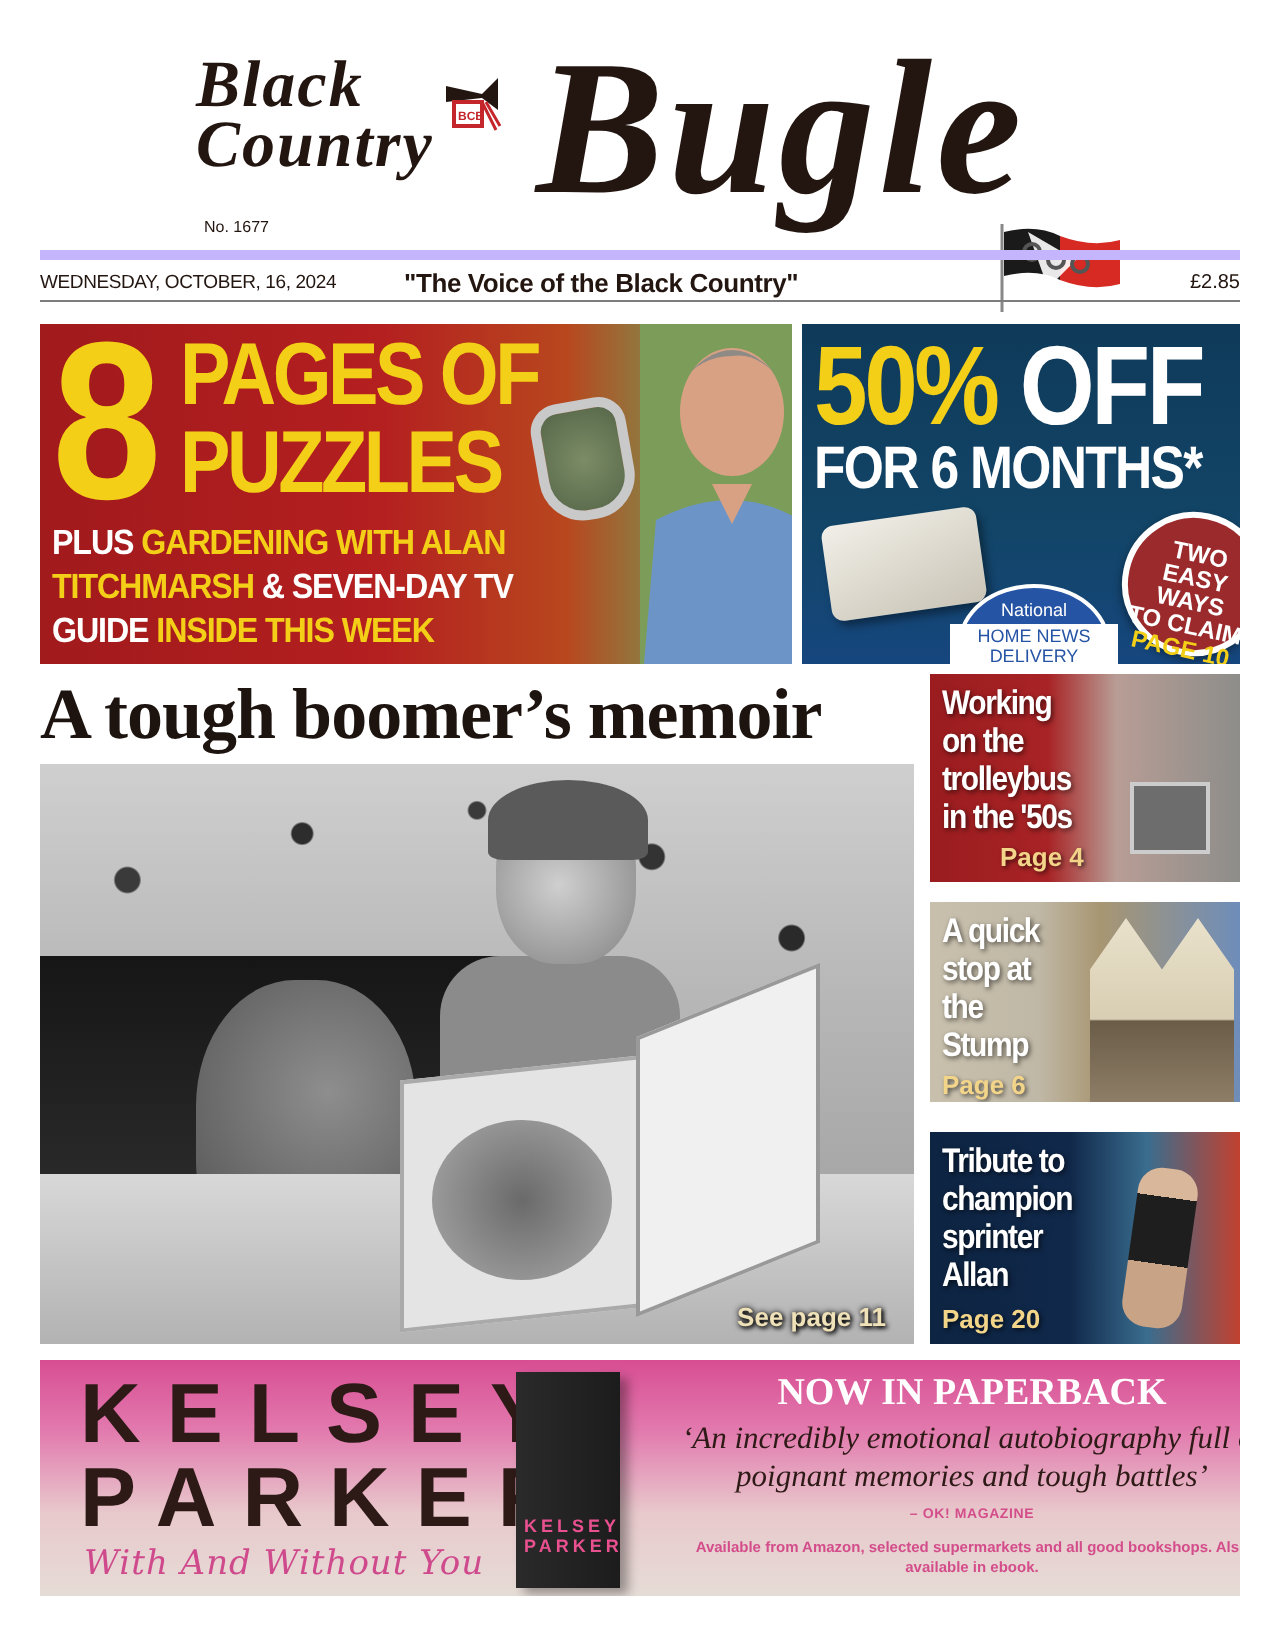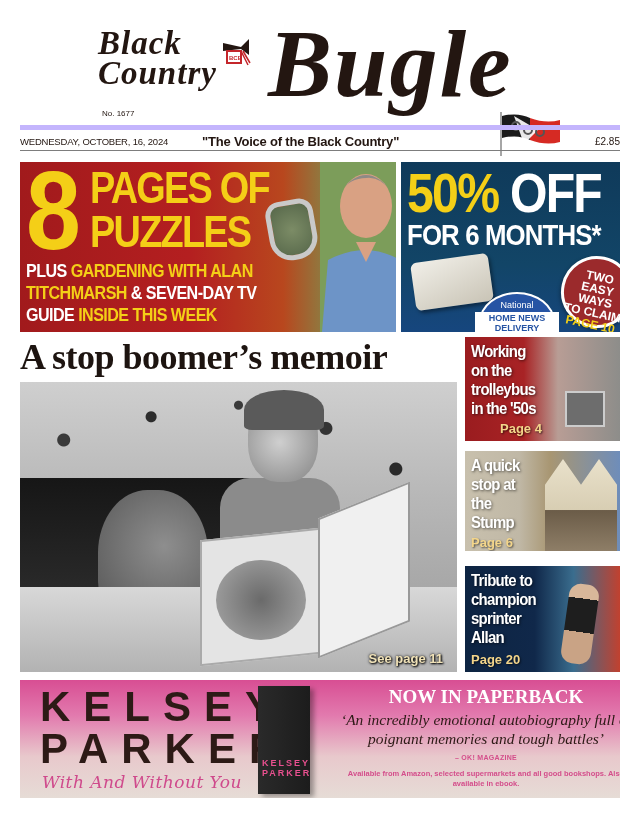--- a/index.html
+++ b/index.html
@@ -33,21 +33,21 @@
 
   
   .puff-right { position: absolute; left: 401px; top: 162px; width: 219px; height: 170px; background: linear-gradient(180deg, #0f3a5a 0%, #124567 60%, #16467e 100%); overflow: hidden; }
   .offer-50 { position: absolute; left: 6px; top: 2px; font-size: 56px; line-height: 58px; font-weight: bold; letter-spacing: -2px; transform: scaleX(0.86); transform-origin: left top; white-space: nowrap; }
   .offer-50 .y { color: #f4cf17; }
   .offer-50 .w { color: #ffffff; }
   .offer-months { position: absolute; left: 6px; top: 58px; font-size: 30px; line-height: 30px; font-weight: bold; color: #ffffff; letter-spacing: -1px; transform: scaleX(0.86); transform-origin: left top; white-space: nowrap; }
   .paper-pic { position: absolute; left: 12px; top: 96px; width: 78px; height: 48px; background: linear-gradient(160deg, #f1efe8, #c9c4b6); border-radius: 6px; transform: rotate(-8deg); box-shadow: 2px 3px 4px rgba(0,0,0,0.4); }
   .hnd-badge { position: absolute; left: 78px; top: 98px; width: 76px; height: 60px; border-radius: 50%; background: #2654a4; border: 2px solid #ffffff; color: #ffffff; text-align: center; font-size: 9px; margin-top: 32px; }
   .hnd-badge .t { margin-top: 6px; display: block; }
-  .hnd-badge .m { display: block; background: #ffffff; color: #2654a4; font-weight: bold; font-size: 9px; line-height: 10px; margin: 2px -6px; padding: 1px 0; }
+  .hnd-badge .m { display: block; background: #ffffff; color: #2654a4; font-weight: normal; font-size: 9px; line-height: 10px; margin: 2px -6px; padding: 1px 0; }
   .claim-badge { position: absolute; left: 160px; top: 94px; width: 72px; height: 72px; border-radius: 50%; background: #9b2a2c; border: 3px solid #ffffff; color: #ffffff; text-align: center; font-weight: bold; font-size: 12px; line-height: 12px; padding-top: 12px; transform: rotate(12deg); box-shadow: 0 2px 4px rgba(0,0,0,0.4); }
   .claim-badge .y { color: #f4cf17; display: block; }
 
   
   .headline { position: absolute; left: 20px; top: 337px; width: 440px; font-family: "Liberation Serif", serif; font-weight: bold; font-size: 36px; line-height: 40px; color: #1d1410; letter-spacing: -0.5px; white-space: nowrap; }
   .photo { position: absolute; left: 20px; top: 382px; width: 437px; height: 290px; overflow: hidden; background: #9a9a9a; }
   .photo-wall { position: absolute; inset: 0; background:
       radial-gradient(circle at 10% 20%, #3a3a3a 0 6px, transparent 7px),
       radial-gradient(circle at 30% 12%, #2d2d2d 0 5px, transparent 6px),
       radial-gradient(circle at 70% 16%, #333 0 6px, transparent 7px),
@@ -155,21 +155,21 @@
     <span>Month</span>
   </div>
   <div class="claim-badge">
     <span style="display:block">TWO</span>
     <span style="display:block">EASY WAYS</span>
     <span style="display:block">TO CLAIM</span>
     <span class="y">PAGE 10</span>
   </div>
 </section>
 
-<h1 class="headline">A stop boomer’s memoir</h1>
+<h1 class="headline">A tough boomer’s memoir</h1>
 <figure class="photo">
   <div class="photo-wall"></div>
   <div class="photo-headboard"></div>
   <div class="photo-body"></div>
   <div class="photo-head"></div>
   <div class="photo-hair"></div>
   <div class="photo-bear"></div>
   <div class="photo-bed"></div>
   <div class="photo-book">
     <div class="l"></div>

